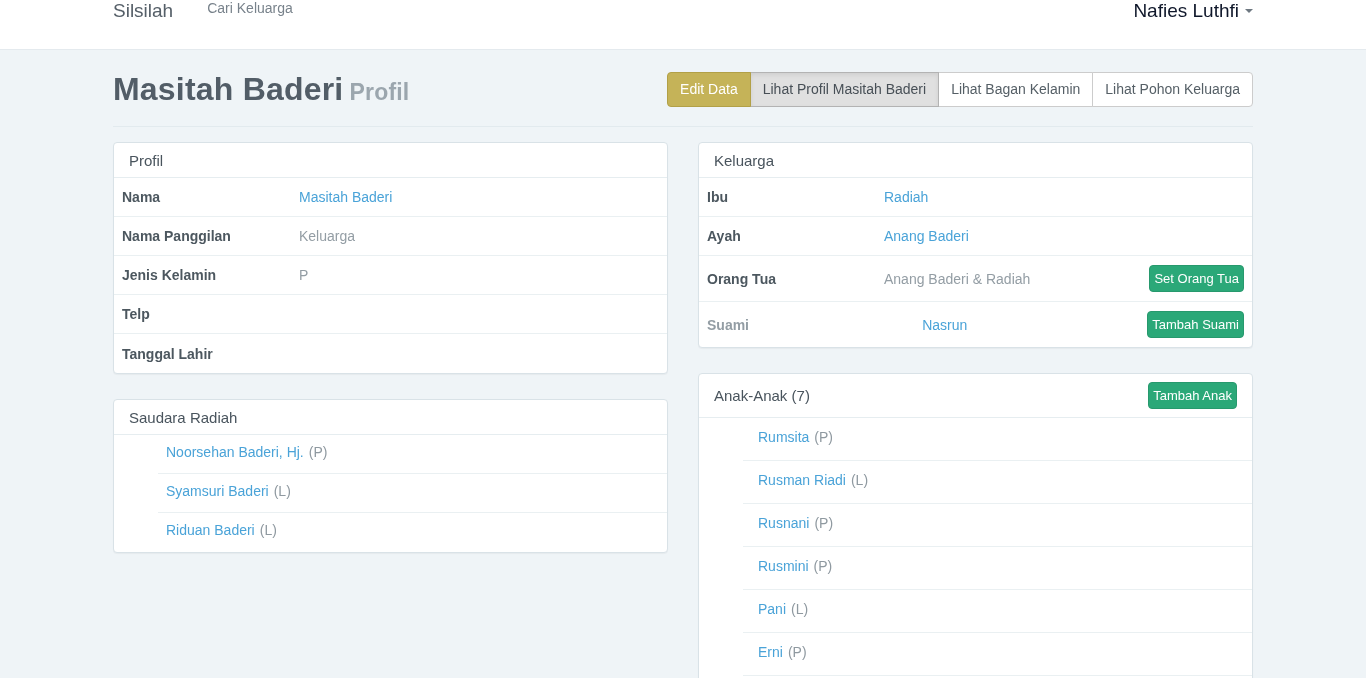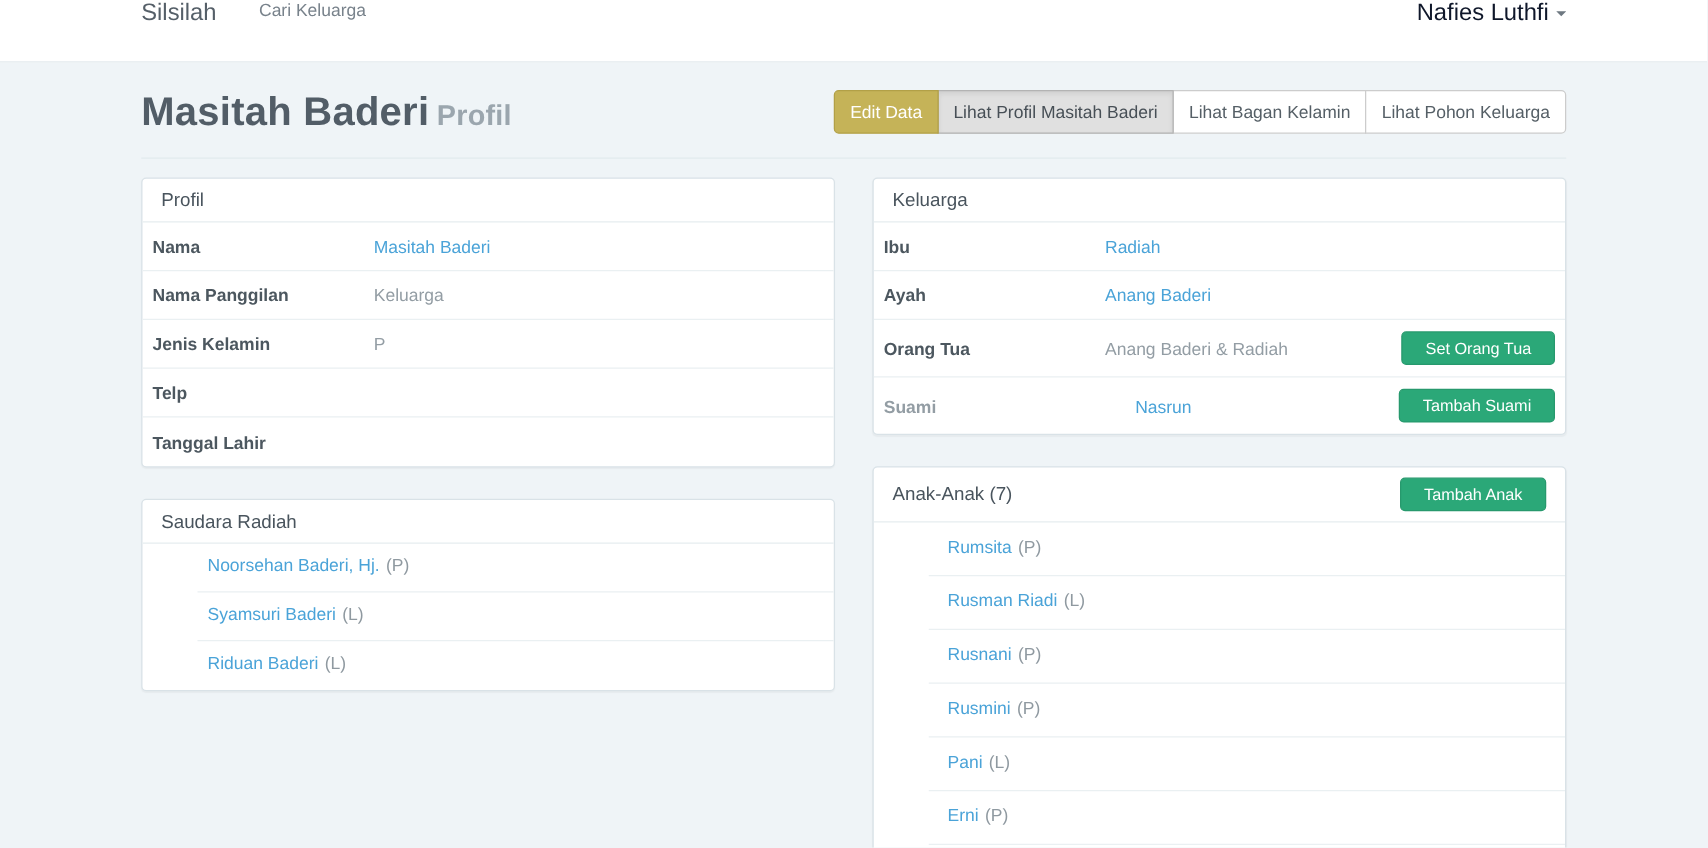--- a/index.html
+++ b/index.html
@@ -162,21 +162,21 @@
   .list-item:last-child { border-bottom: none; }
   .anak .list-item { padding: 11px 15px; min-height: 43px; border-bottom: 1px solid #eaf0f2; }
   .anak .list-item.stub { height: 30px; border-bottom: none; }
   .gender { color: #8f99a0; margin-left: 5px; }
 
   
   .btn-green {
     font-family: inherit;
     font-size: 13px;
     line-height: 17px;
-    padding: 4px 18px;
+    padding: 4px 4px;
     background: #2ba878;
     border: 1px solid #27996d;
     border-radius: 4px;
     color: #ffffff;
     cursor: pointer;
     white-space: nowrap;
   }
   .trow .btn-green { margin-left: 10px; }
 </style>
 </head>

